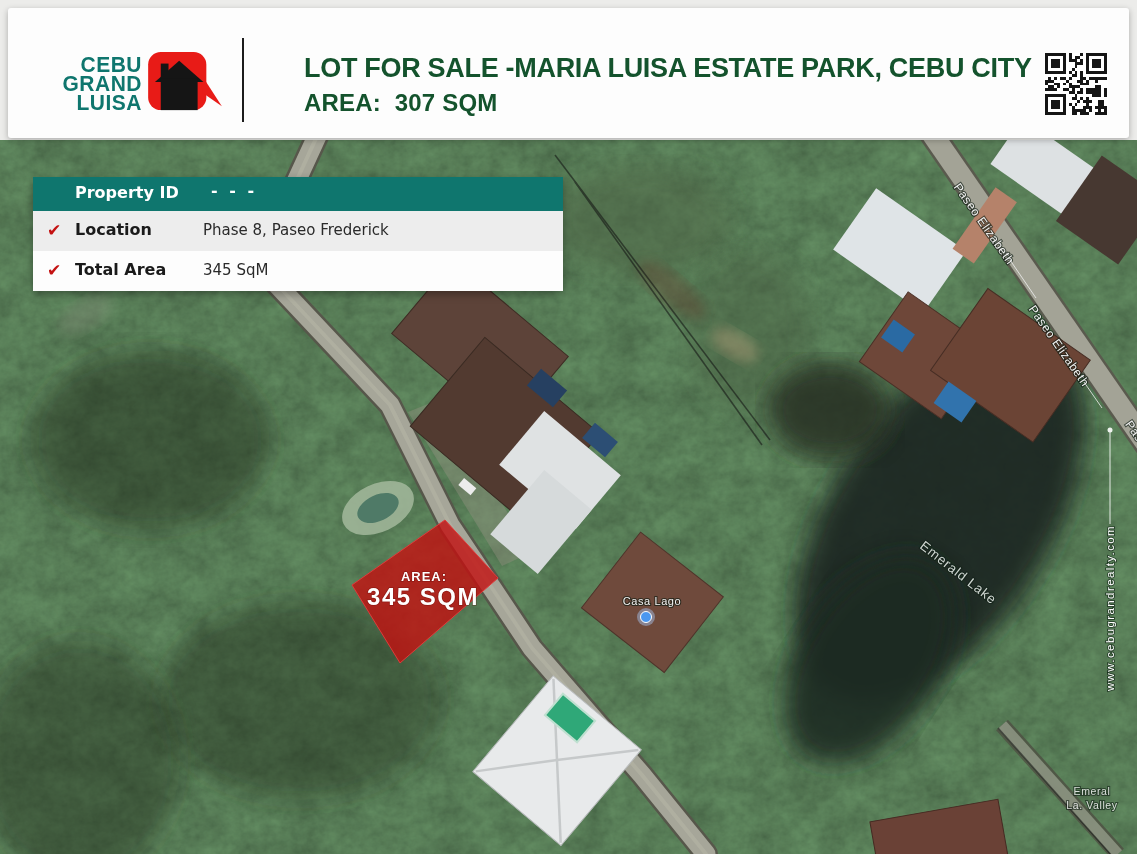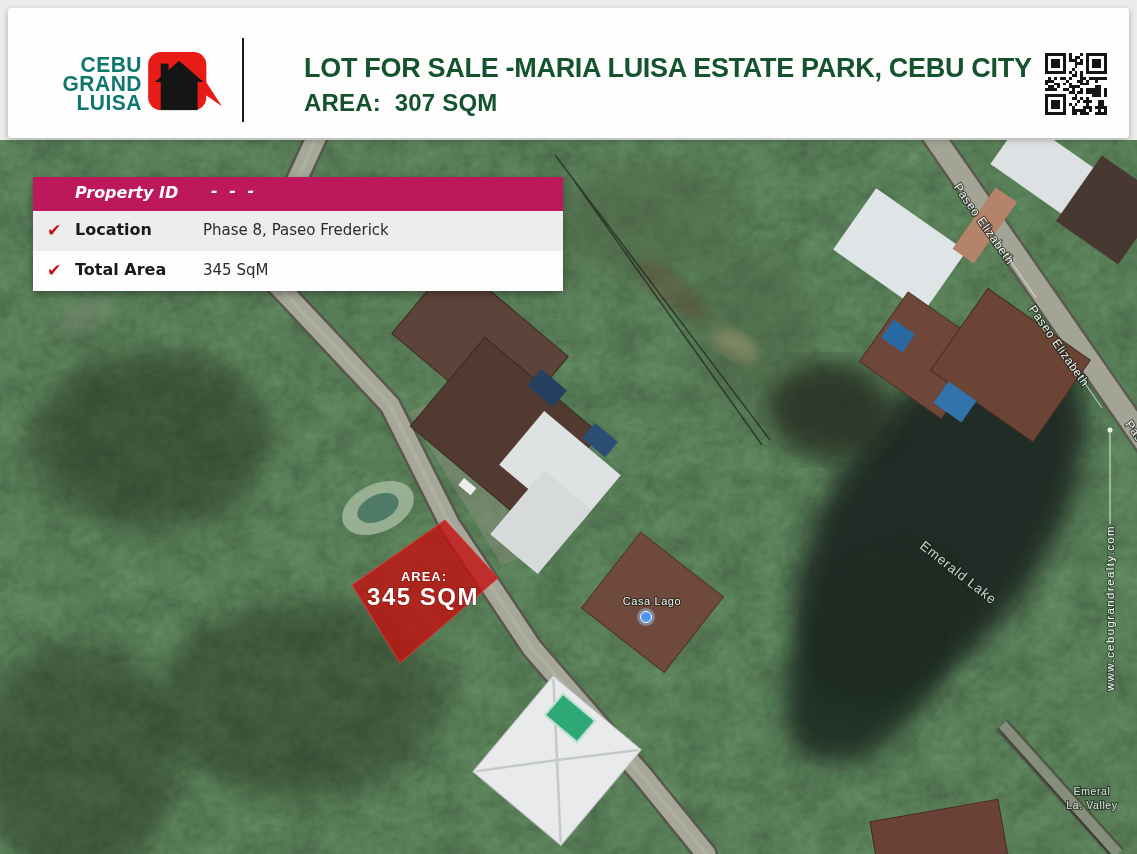--- a/index.html
+++ b/index.html
@@ -222,21 +222,21 @@
     <div class="titles">
       <div class="h-title">LOT FOR SALE -MARIA LUISA ESTATE PARK, CEBU CITY</div>
       <div class="h-sub">AREA:  307 SQM</div>
     </div>
     <svg id="qr" class="qr" viewBox="0 0 21 21" shape-rendering="crispEdges">
         <path d="M0,0h1v1h-1zM1,0h1v1h-1zM2,0h1v1h-1zM3,0h1v1h-1zM4,0h1v1h-1zM5,0h1v1h-1zM6,0h1v1h-1zM8,0h1v1h-1zM12,0h1v1h-1zM14,0h1v1h-1zM15,0h1v1h-1zM16,0h1v1h-1zM17,0h1v1h-1zM18,0h1v1h-1zM19,0h1v1h-1zM20,0h1v1h-1zM0,1h1v1h-1zM6,1h1v1h-1zM8,1h1v1h-1zM10,1h1v1h-1zM11,1h1v1h-1zM14,1h1v1h-1zM20,1h1v1h-1zM0,2h1v1h-1zM2,2h1v1h-1zM3,2h1v1h-1zM4,2h1v1h-1zM6,2h1v1h-1zM8,2h1v1h-1zM9,2h1v1h-1zM10,2h1v1h-1zM12,2h1v1h-1zM14,2h1v1h-1zM16,2h1v1h-1zM17,2h1v1h-1zM18,2h1v1h-1zM20,2h1v1h-1zM0,3h1v1h-1zM2,3h1v1h-1zM3,3h1v1h-1zM4,3h1v1h-1zM6,3h1v1h-1zM10,3h1v1h-1zM11,3h1v1h-1zM12,3h1v1h-1zM14,3h1v1h-1zM16,3h1v1h-1zM17,3h1v1h-1zM18,3h1v1h-1zM20,3h1v1h-1zM0,4h1v1h-1zM2,4h1v1h-1zM3,4h1v1h-1zM4,4h1v1h-1zM6,4h1v1h-1zM10,4h1v1h-1zM14,4h1v1h-1zM16,4h1v1h-1zM17,4h1v1h-1zM18,4h1v1h-1zM20,4h1v1h-1zM0,5h1v1h-1zM6,5h1v1h-1zM9,5h1v1h-1zM14,5h1v1h-1zM20,5h1v1h-1zM0,6h1v1h-1zM1,6h1v1h-1zM2,6h1v1h-1zM3,6h1v1h-1zM4,6h1v1h-1zM5,6h1v1h-1zM6,6h1v1h-1zM8,6h1v1h-1zM10,6h1v1h-1zM12,6h1v1h-1zM14,6h1v1h-1zM15,6h1v1h-1zM16,6h1v1h-1zM17,6h1v1h-1zM18,6h1v1h-1zM19,6h1v1h-1zM20,6h1v1h-1zM9,7h1v1h-1zM10,7h1v1h-1zM12,7h1v1h-1zM1,8h1v1h-1zM3,8h1v1h-1zM5,8h1v1h-1zM6,8h1v1h-1zM8,8h1v1h-1zM12,8h1v1h-1zM13,8h1v1h-1zM15,8h1v1h-1zM16,8h1v1h-1zM17,8h1v1h-1zM18,8h1v1h-1zM19,8h1v1h-1zM20,8h1v1h-1zM0,9h1v1h-1zM1,9h1v1h-1zM2,9h1v1h-1zM7,9h1v1h-1zM11,9h1v1h-1zM12,9h1v1h-1zM14,9h1v1h-1zM17,9h1v1h-1zM0,10h1v1h-1zM3,10h1v1h-1zM4,10h1v1h-1zM6,10h1v1h-1zM8,10h1v1h-1zM12,10h1v1h-1zM13,10h1v1h-1zM14,10h1v1h-1zM1,11h1v1h-1zM2,11h1v1h-1zM4,11h1v1h-1zM8,11h1v1h-1zM9,11h1v1h-1zM10,11h1v1h-1zM11,11h1v1h-1zM17,11h1v1h-1zM18,11h1v1h-1zM0,12h1v1h-1zM1,12h1v1h-1zM2,12h1v1h-1zM3,12h1v1h-1zM6,12h1v1h-1zM7,12h1v1h-1zM9,12h1v1h-1zM12,12h1v1h-1zM14,12h1v1h-1zM15,12h1v1h-1zM16,12h1v1h-1zM17,12h1v1h-1zM18,12h1v1h-1zM20,12h1v1h-1zM8,13h1v1h-1zM9,13h1v1h-1zM11,13h1v1h-1zM12,13h1v1h-1zM14,13h1v1h-1zM15,13h1v1h-1zM16,13h1v1h-1zM17,13h1v1h-1zM18,13h1v1h-1zM20,13h1v1h-1zM0,14h1v1h-1zM1,14h1v1h-1zM2,14h1v1h-1zM3,14h1v1h-1zM4,14h1v1h-1zM5,14h1v1h-1zM6,14h1v1h-1zM10,14h1v1h-1zM16,14h1v1h-1zM17,14h1v1h-1zM18,14h1v1h-1zM20,14h1v1h-1zM0,15h1v1h-1zM6,15h1v1h-1zM9,15h1v1h-1zM10,15h1v1h-1zM12,15h1v1h-1zM14,15h1v1h-1zM0,16h1v1h-1zM2,16h1v1h-1zM3,16h1v1h-1zM4,16h1v1h-1zM6,16h1v1h-1zM11,16h1v1h-1zM13,16h1v1h-1zM14,16h1v1h-1zM15,16h1v1h-1zM18,16h1v1h-1zM19,16h1v1h-1zM0,17h1v1h-1zM2,17h1v1h-1zM3,17h1v1h-1zM4,17h1v1h-1zM6,17h1v1h-1zM8,17h1v1h-1zM10,17h1v1h-1zM14,17h1v1h-1zM18,17h1v1h-1zM19,17h1v1h-1zM0,18h1v1h-1zM2,18h1v1h-1zM3,18h1v1h-1zM4,18h1v1h-1zM6,18h1v1h-1zM9,18h1v1h-1zM13,18h1v1h-1zM14,18h1v1h-1zM15,18h1v1h-1zM17,18h1v1h-1zM18,18h1v1h-1zM19,18h1v1h-1zM20,18h1v1h-1zM0,19h1v1h-1zM6,19h1v1h-1zM9,19h1v1h-1zM10,19h1v1h-1zM11,19h1v1h-1zM12,19h1v1h-1zM13,19h1v1h-1zM15,19h1v1h-1zM18,19h1v1h-1zM20,19h1v1h-1zM0,20h1v1h-1zM1,20h1v1h-1zM2,20h1v1h-1zM3,20h1v1h-1zM4,20h1v1h-1zM5,20h1v1h-1zM6,20h1v1h-1zM9,20h1v1h-1zM10,20h1v1h-1zM12,20h1v1h-1zM13,20h1v1h-1zM14,20h1v1h-1zM17,20h1v1h-1zM18,20h1v1h-1zM19,20h1v1h-1zM20,20h1v1h-1z" fill="#151515"></path>
       </svg>
   </div>
 
   <div class="card">
-    <div class="card-head" style="background: #be185d; font-style: italic;">
+    <div class="card-head" style="background: #0f766e;">
       <span class="lbl">Property ID</span>
       <span class="val">- - -</span>
     </div>
     <div class="card-row row-a">
       <span class="chk" style="color: rgb(196, 18, 18);">✔</span>
       <span class="lbl">Location</span>
       <span class="val">Phase 8, Paseo Frederick</span>
     </div>
     <div class="card-row row-b">
       <span class="chk" style="color: rgb(196, 18, 18);">✔</span>

